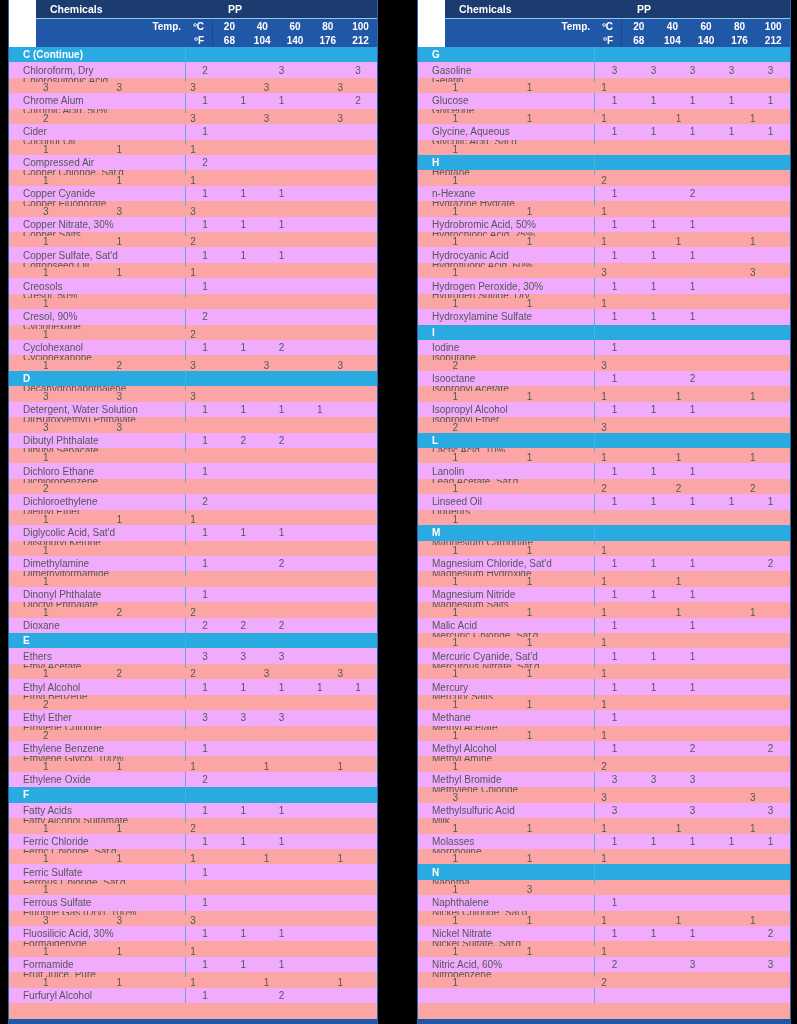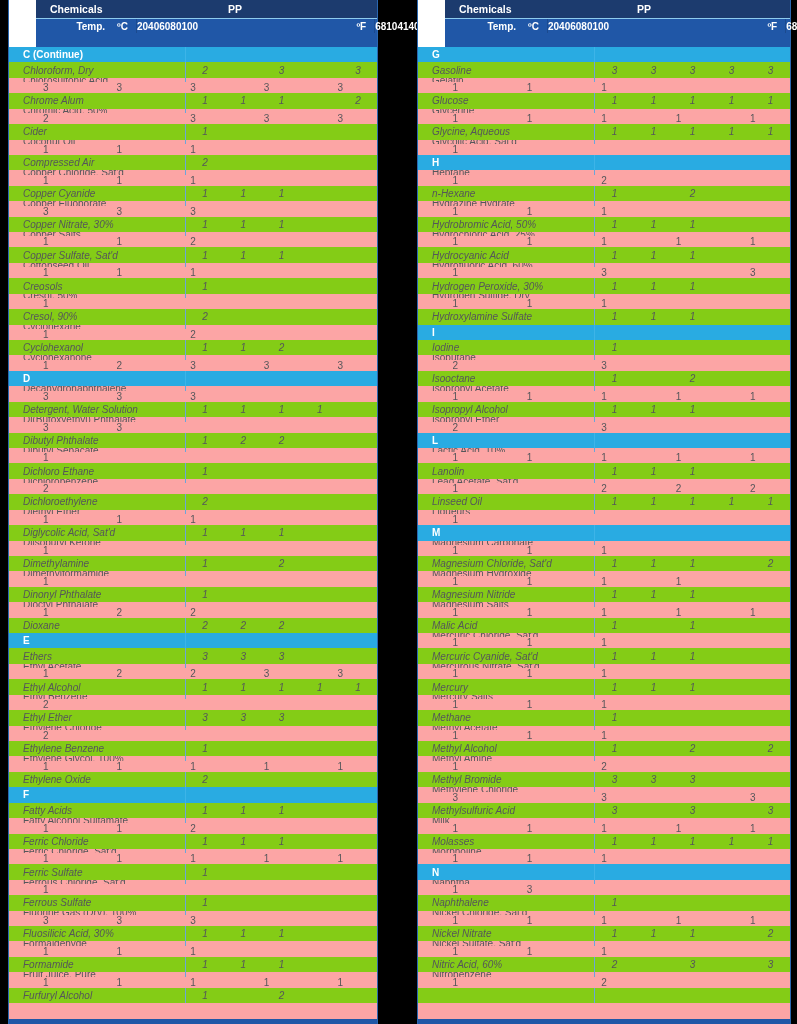--- a/index.html
+++ b/index.html
@@ -21,37 +21,37 @@
     color:#fff; font-weight:bold; font-size:10.5px;
     display:flex; align-items:center;
   }
   .hdr-chem { padding-left:14px; }
   .hdr-pp { position:absolute; left:192px; width:193px; }
 
   .hdr-temp {
     height:29px; box-sizing:border-box; background:#2057a7;
     border-top:1px solid #8ecbed;
     color:#fff; font-weight:bold; font-size:10px;
-    display:flex; flex-direction:row; justify-content:center;
+    display:flex; flex-direction:column; justify-content:center;
   }
   .temp-line { display:flex; height:14px; align-items:center; }
   .temp-name {
     width:177px; box-sizing:border-box; display:flex;
     justify-content:flex-end; align-items:center; gap:12px; padding-right:8px;
     border-right:1px solid #1b4a8f; align-self:stretch;
   }
   .temp-vals { flex:1; display:flex;align-items:flex-end; }
   .temp-vals span { flex:1; text-align:center; }
 
   .rows {
     position:absolute; top:47px; bottom:5px; left:0; right:0;
     display:flex; flex-direction:column;
   }
   .row { flex:1 1 0; min-height:0; display:flex; font-size:10px; color:#55565a; }
-  .row.w { background:#84cc16;font-style:italic; }
+  .row.w { background:#f0abfc; }
   .row.b { background:#fca5a5;flex-direction:column; }
   .row.section { background:#29abe2; }
   .row .name {
     width:177px; box-sizing:border-box; padding-left:14px;
     display:flex; align-items:center; align-self:stretch;
     border-right:1px solid #6aa6da;
     white-space:nowrap; overflow:hidden;
   }
   .row.section .name {
     color:#fff; font-weight:bold; font-size:10px; border-right-color:#3db4e8;

